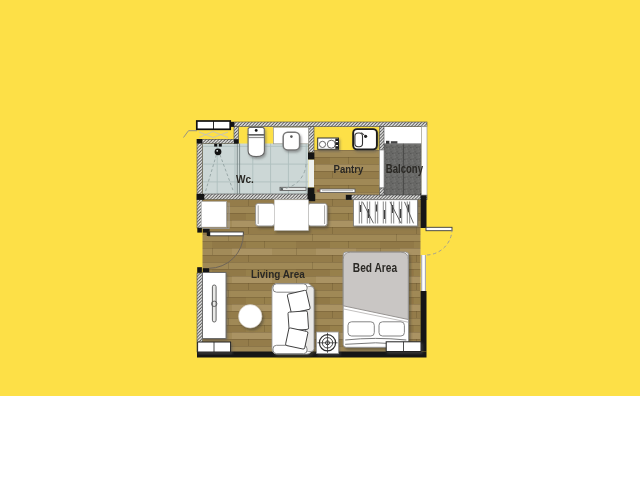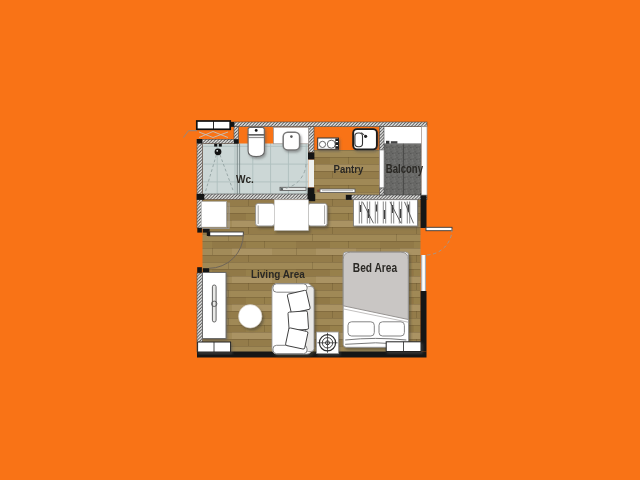--- a/index.html
+++ b/index.html
@@ -1,16 +1,16 @@
 <!DOCTYPE html>
 <html><head>
 <meta charset="utf-8">
 <style>
   html,body{margin:0;padding:0;background:#ffffff;}
-  .page{position:relative;width:640px;height:480px;background:#f97316;overflow:hidden;
+  .page{position:relative;width:640px;height:396px;background:#fde047;overflow:hidden;
         font-family:"Liberation Sans", sans-serif;}
 </style>
 </head>
 <body>
 <div class="page">
 <svg style="filter:blur(0.5px)" width="640" height="480" viewBox="0 0 640 480">
 <defs>
   <pattern id="hatch" width="3.2" height="3.2" patternUnits="userSpaceOnUse">
     <rect width="3.2" height="3.2" fill="#efefed"></rect>
     <path d="M-0.8,4 L4,-0.8 M-0.8,0.8 L0.8,-0.8 M2.4,4 L4,2.4" stroke="#3c3c3c" stroke-width="0.85" fill="none"></path>

